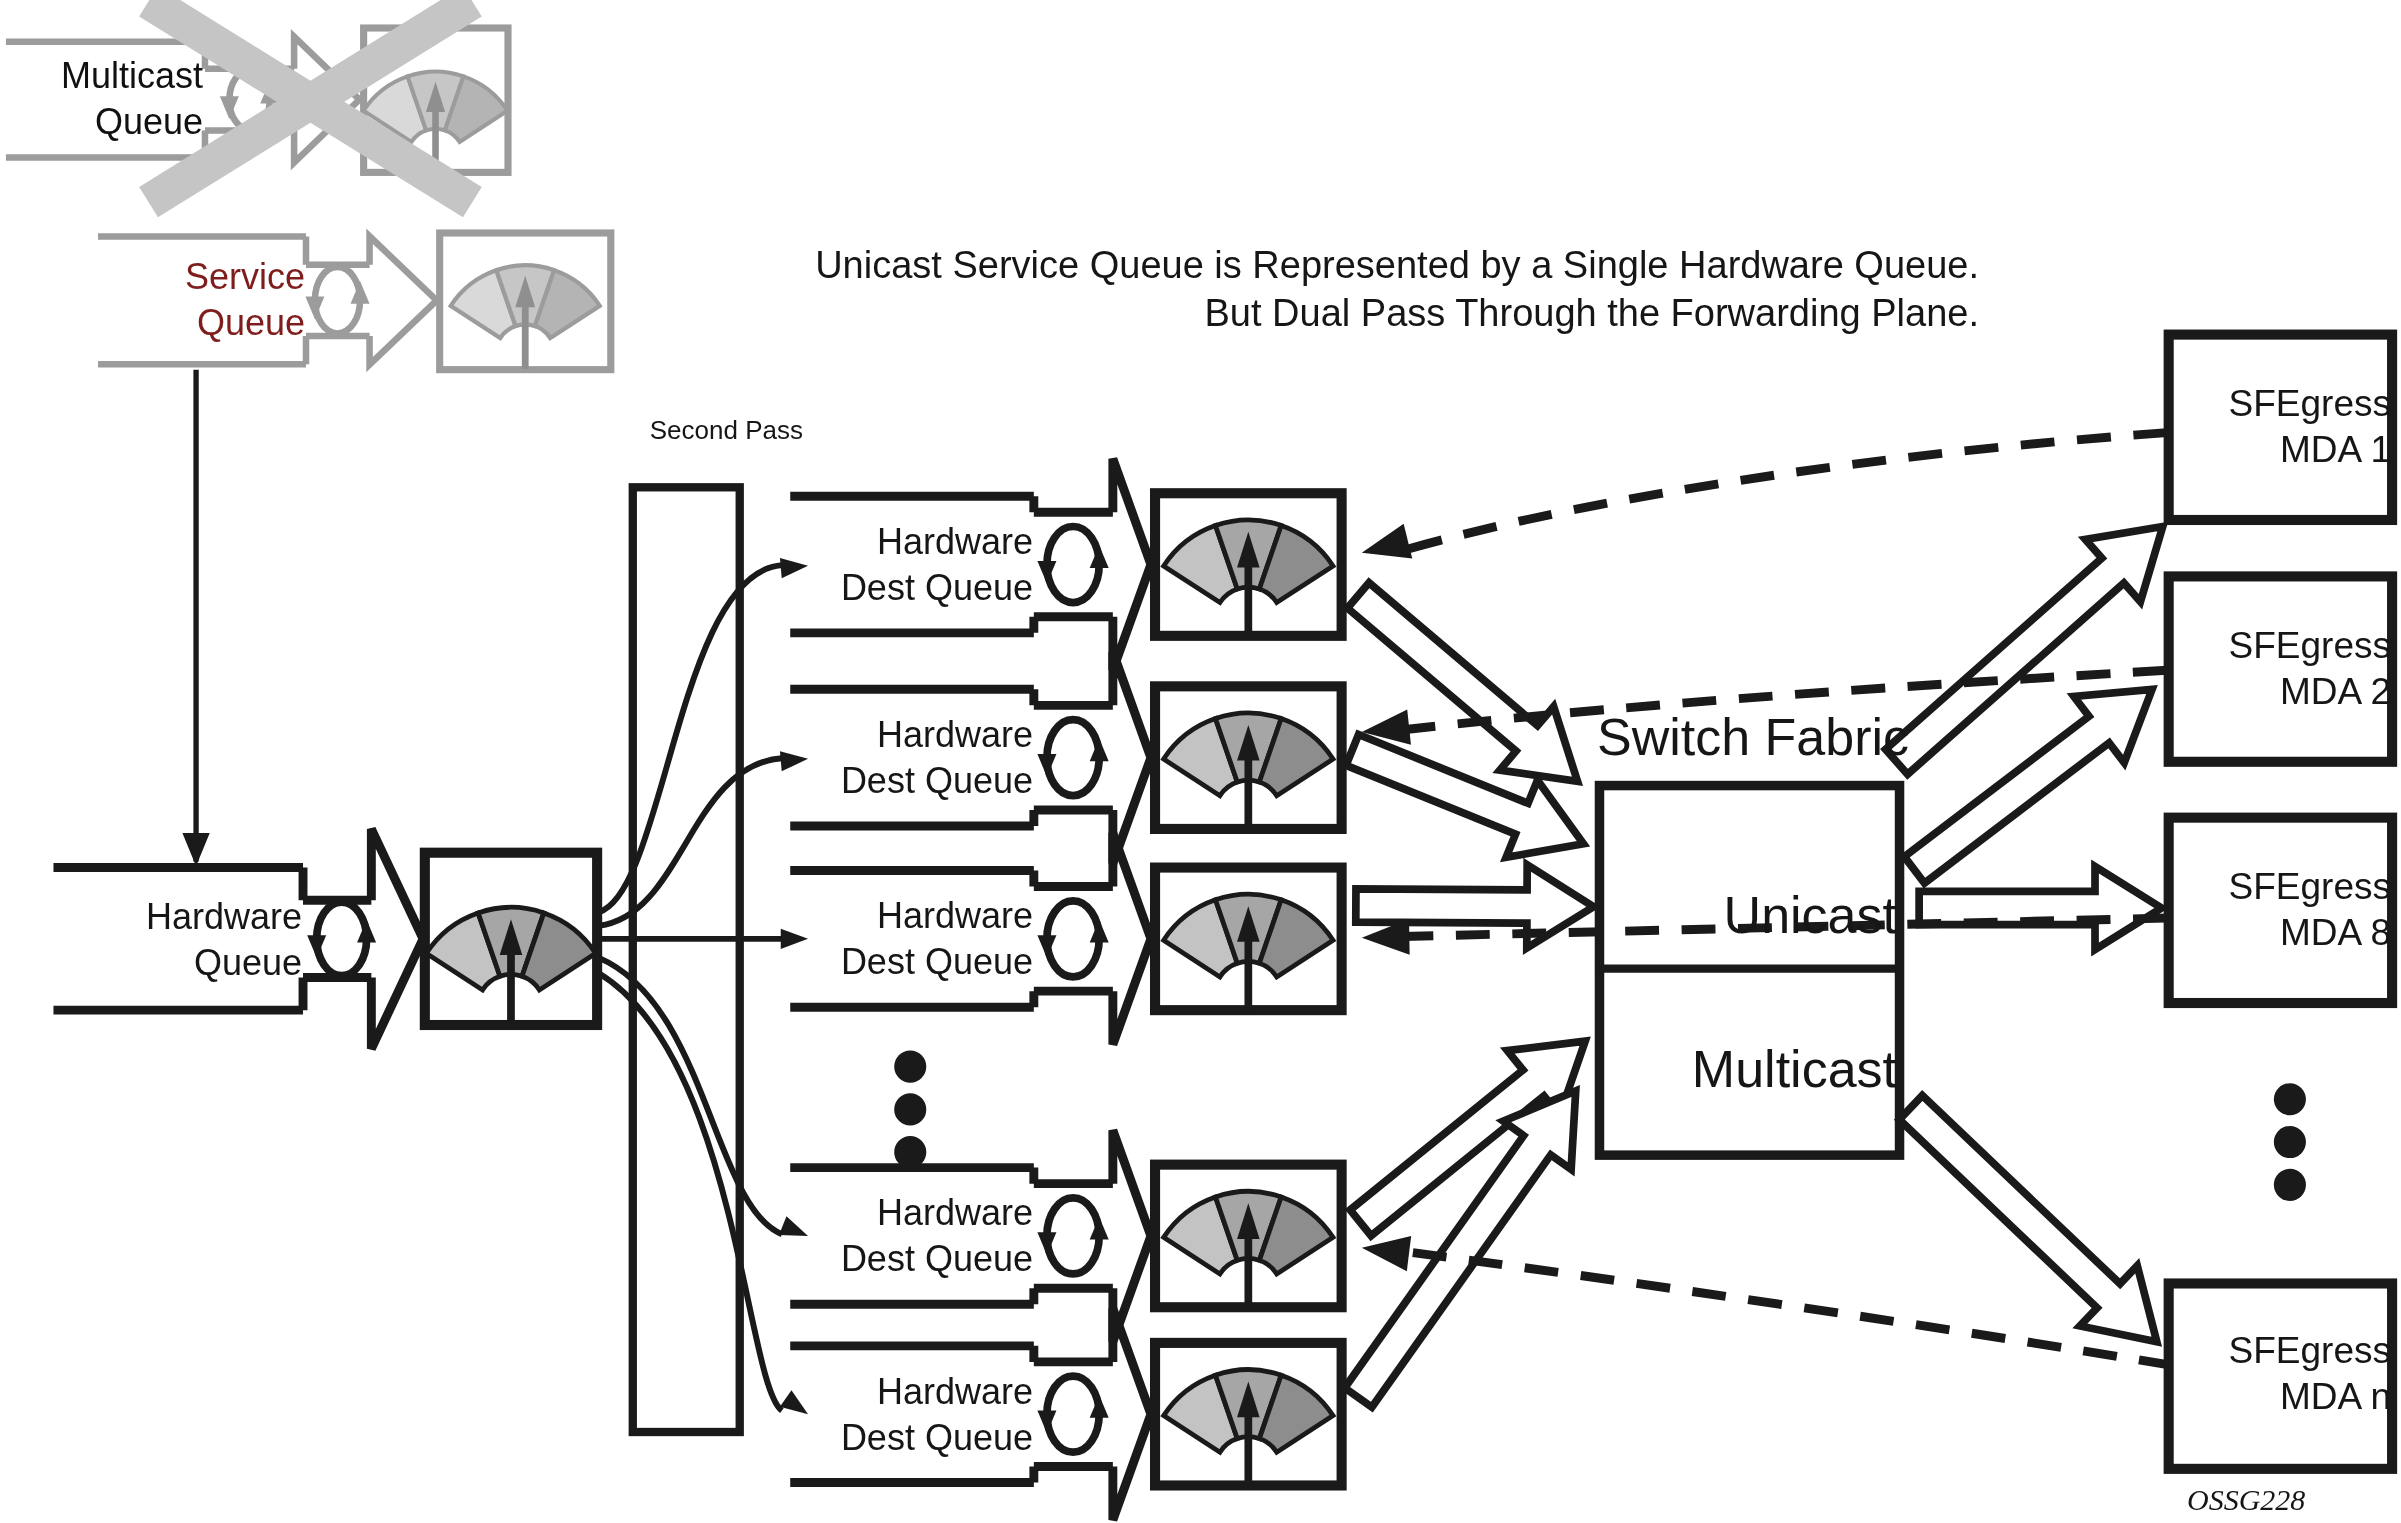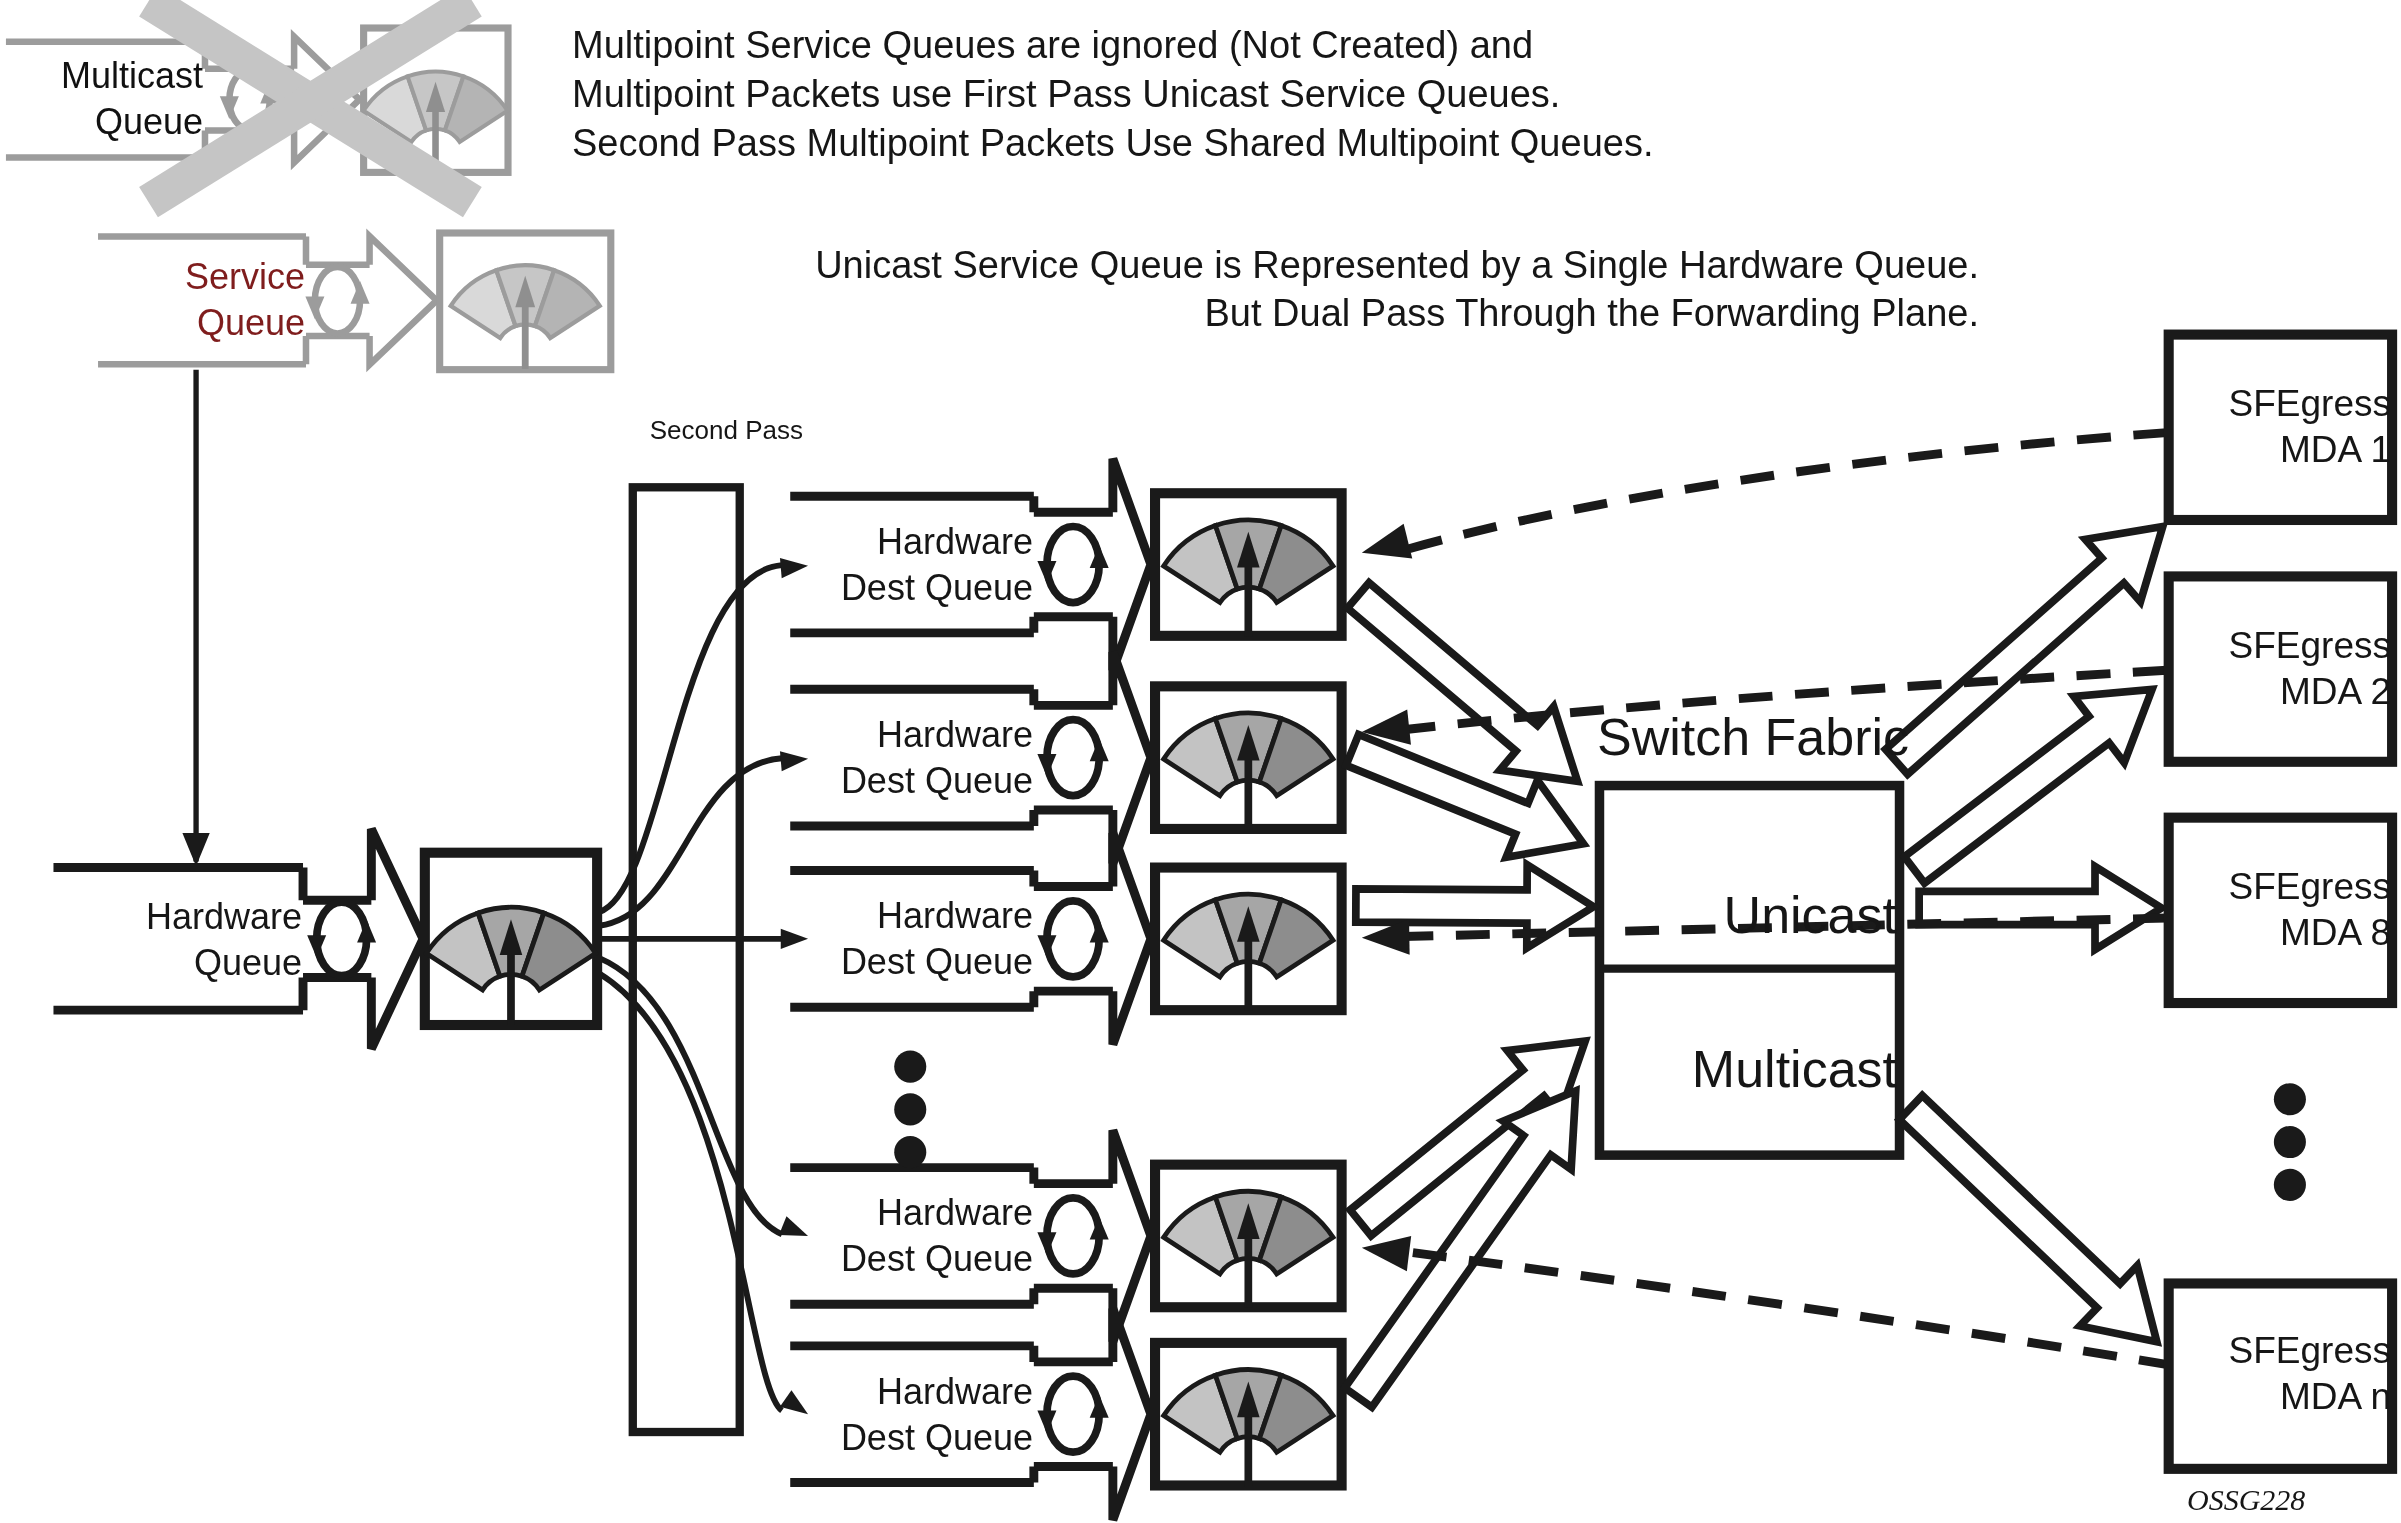--- a/index.html
+++ b/index.html
@@ -285,25 +285,20 @@
         <circle cx="1532" cy="1867" r="27" fill="#1a1a1a"></circle>
         <circle cx="1532" cy="1939" r="27" fill="#1a1a1a"></circle>
       </g>
       <g>
         <circle cx="3854" cy="1850" r="27" fill="#1a1a1a"></circle>
         <circle cx="3854" cy="1922" r="27" fill="#1a1a1a"></circle>
         <circle cx="3854" cy="1994" r="27" fill="#1a1a1a"></circle>
       </g>
     </svg>
 
-  <div class="lbl note" style="left:572px;top:21.4px;width:1189px;">
-    <div>Multipoint Service Queues are ignored (Not Created) and</div>
-    <div>Multipoint Packets use First Pass Unicast Service Queues.</div>
-    <div>Second Pass Multipoint Packets Use Shared Multipoint Queues.</div>
-  </div>
   <div class="lbl note" style="left:672px;top:241px;width:1307px;line-height:48px;text-align:right;">
     <div>Unicast Service Queue is Represented by a Single Hardware Queue.</div>
     <div>But Dual Pass Through the Forwarding Plane.</div>
   </div>
 
   <div class="lbl two ctr" style="left:7.1px;top:53px;width:196px;color:#111;">
     <div>Multicast</div>
     <div>Queue</div>
   </div>
   <div class="lbl two ctr" style="left:100px;top:254px;width:205px;color:#7f1d1d;">

